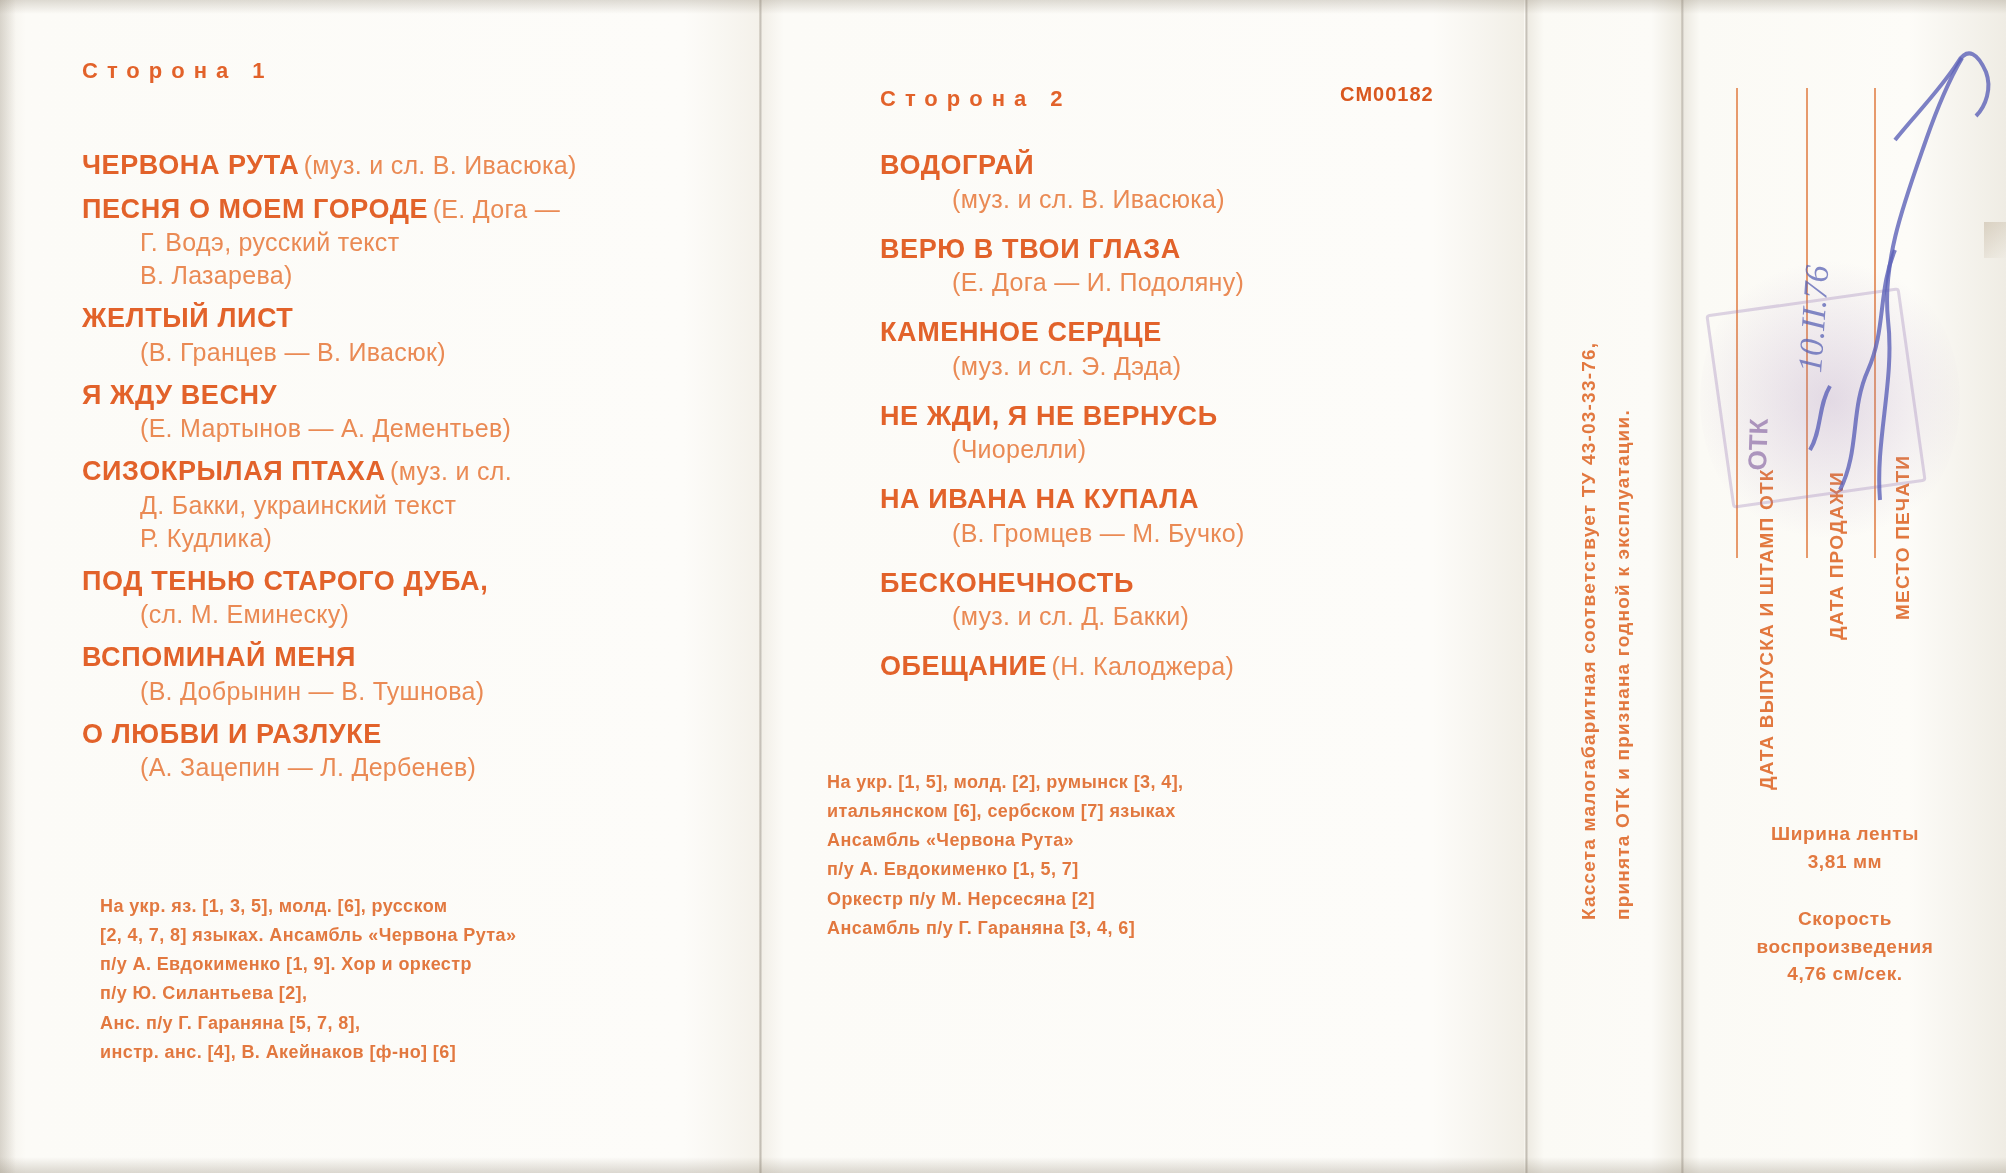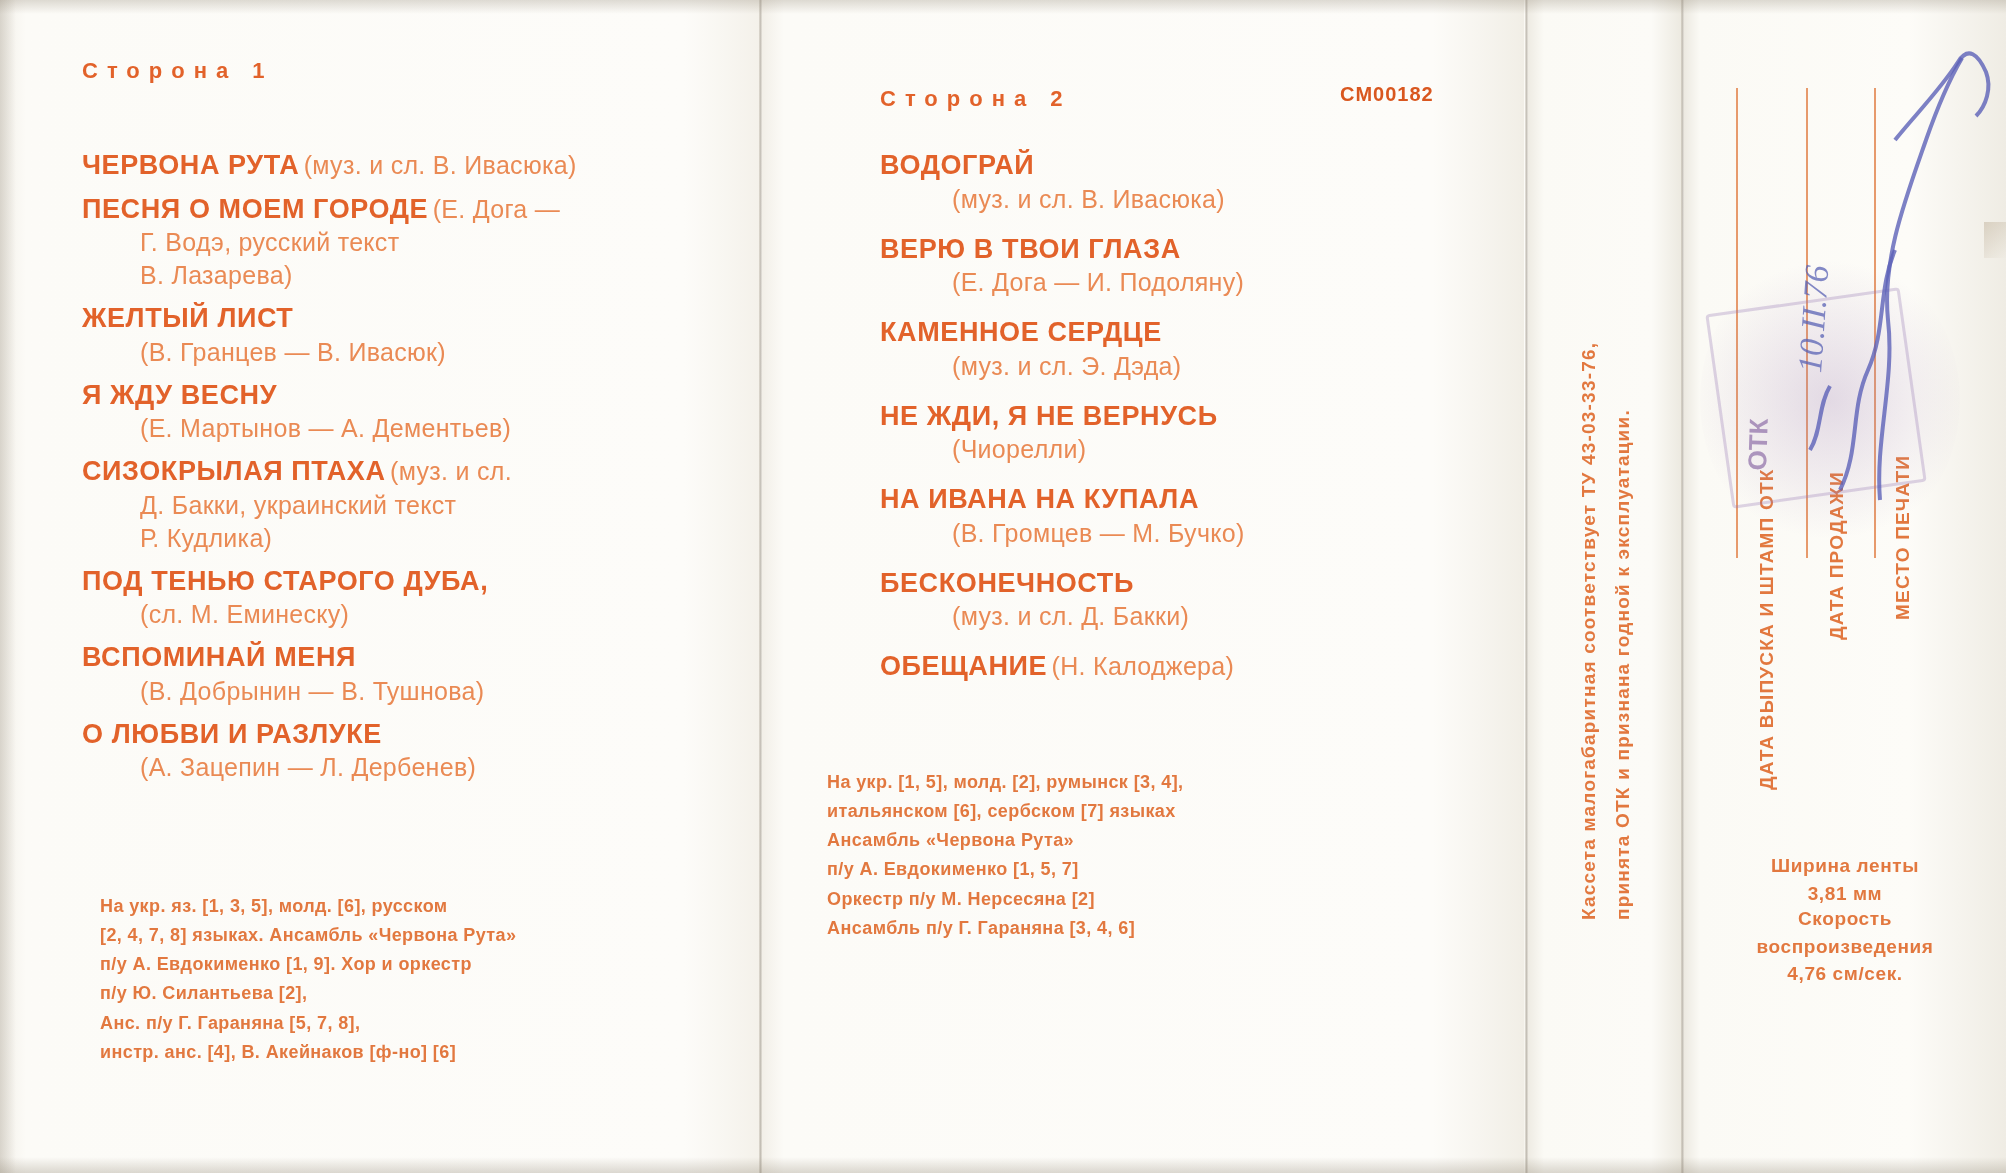--- a/index.html
+++ b/index.html
@@ -223,21 +223,21 @@
   <div class="vert-d" style="left:1756px;top:790px;">ДАТА ВЫПУСКА И ШТАМП ОТК</div>
   <div class="vert-d" style="left:1826px;top:640px;">ДАТА ПРОДАЖИ</div>
   <div class="vert-d" style="left:1892px;top:620px;">МЕСТО ПЕЧАТИ</div>
 
   <div class="lines-d">
     <div class="hline" style="left:1736px;top:88px;width:2px;height:470px;transform:rotate(0deg);"></div>
     <div class="hline" style="left:1806px;top:88px;width:2px;height:470px;"></div>
     <div class="hline" style="left:1874px;top:88px;width:2px;height:470px;"></div>
   </div>
 
-  <div class="center-block" style="left:1700px;top:852px;width:290px;">
+  <div class="center-block" style="left:1700px;top:820px;width:290px;">
     <div>Ширина ленты</div>
     <div>3,81 мм</div>
   </div>
 
   <div class="center-block" style="left:1700px;top:905px;width:290px;">
     <div>Скорость</div>
     <div>воспроизведения</div>
     <div>4,76 см/сек.</div>
   </div>
 

